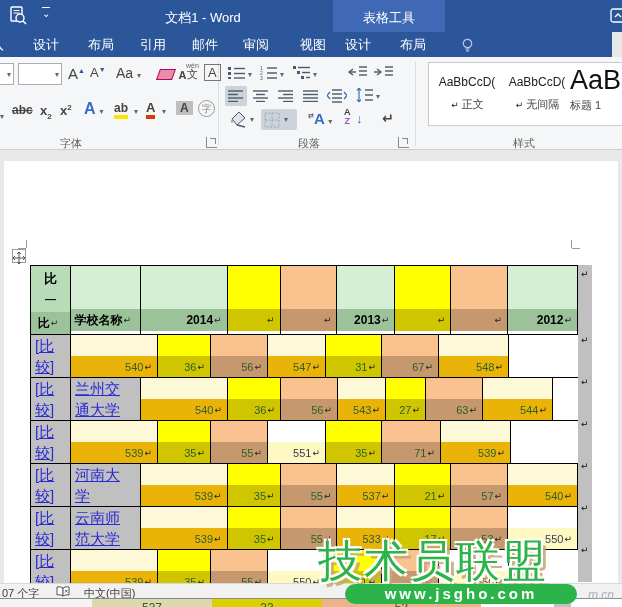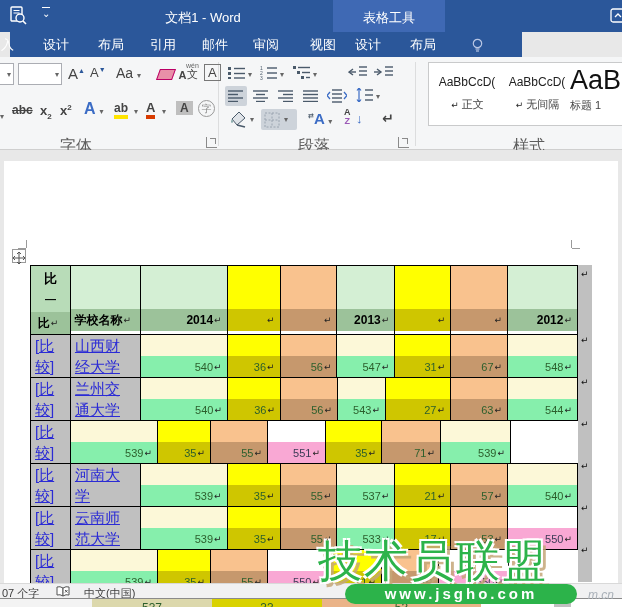--- a/index.html
+++ b/index.html
@@ -1,52 +1,52 @@
 <!DOCTYPE html>
 <html><head>
 <meta charset="utf-8">
 <style>
   html,body{margin:0;padding:0;}
   body{width:622px;height:607px;overflow:hidden;position:relative;
        font-family:"Liberation Sans","DejaVu Sans",sans-serif;background:#e8e8e8;}
   .abs{position:absolute;box-sizing:border-box;}
   
   .titlebar{left:0;top:0;width:622px;height:32px;background:#2b579a;}
-  .tabrow{left:10px;top:32px;width:512px;height:25px;background:#2b579a;}
+  .tabrow{left:0;top:32px;width:612px;height:25px;background:#2b579a;}
   .ctxblock{left:333px;top:0;width:112px;height:57px;background:#3f69b4;}
   .wtitle{color:#fff;font-size:13px;}
   .tab{position:absolute;top:4px;color:#fff;font-size:13px;cursor:default;}
   .tellme{color:#b9c6e4;font-size:12px;}
   
   .ribbon{left:0;top:57px;width:622px;height:93px;background:#f5f6f7;border-bottom:1px solid #cfcfcf;}
   .vdiv{position:absolute;top:5px;width:1px;height:84px;background:#dcddde;}
-  .glabel{position:absolute;top:79px;font-size:16px;color:#5e5e5e;}
+  .glabel{position:absolute;top:79px;font-size:11px;color:#5e5e5e;}
   .launcher{position:absolute;top:80px;width:10px;height:10px;border-left:1px solid #8a8a8a;border-bottom:1px solid #8a8a8a;}
   .launcher:after{content:"";position:absolute;right:1px;top:1px;width:5px;height:5px;border-right:1px solid #8a8a8a;border-top:1px solid #8a8a8a;}
   .combo{background:#fff;border:1px solid #abadb3;height:22px;}
   .chev{font-size:8px;color:#666;}
   .btn{position:absolute;color:#444;}
   .activebtn{background:#cdd3da;border-radius:2px;}
   .icl{stroke:#4a5a6a;stroke-width:1.4;fill:none;}
   
   .docarea{left:0;top:150px;width:622px;height:433px;background:#e8e8e8;}
   .page{left:4px;top:11px;width:614px;height:422px;background:#fff;}
   
   .wtable{left:30px;top:265px;width:548px;border-left:1px solid #000;border-top:1px solid #000;}
   .trow{display:flex;border-bottom:1px solid #000;}
   .cell{box-sizing:border-box;border-right:1px solid #000;position:relative;}
   .top{height:21px;}
   .band{height:21px;display:flex;align-items:center;justify-content:flex-end;
         padding-right:5px;font-size:11px;color:#2c5f2c;}
   .hcell .top{height:43px;}
   .hcell .band{height:22px;font-size:12px;font-weight:bold;color:#000;}
-  .v-cream .top{background:#fcf8d8;}  .v-cream .band{background:#86efac;}
+  .v-cream .top{background:#fcf8d8;}  .v-cream .band{background:#eab308;}
   .v-yellow .top{background:#ffff00;} .v-yellow .band{background:#cfc600;}
   .v-orange .top{background:#f9c28e;} .v-orange .band{background:#c6986d;}
-  .v-silver .top{background:#ffffff;} .v-silver .band{background:#f9a8d4;color:#3a3a55;}
+  .v-silver .top{background:#ffffff;} .v-silver .band{background:#fef9c3;color:#3a3a55;}
   .h-green .top{background:#d4efd4;}  .h-green .band{background:#9cc29a;}
   .linkcell{background:#c0c0c0;font-size:15px;line-height:21px;padding:0 0 0 4px;
             color:#2b2bd5;text-decoration:underline;}
   .cr{font-size:9px;color:#222;margin-left:1px;font-weight:normal;text-decoration:none;display:inline-block;}
   .rowstrip{left:578px;top:265px;width:14px;height:317px;background:#c0c0c0;}
   .rowstrip span{position:absolute;left:3px;font-size:9px;color:#111;}
   
   .wmtitle{left:318px;top:532px;width:300px;font-size:44px;font-weight:normal;letter-spacing:2px;
            color:#2cb34a;white-space:nowrap;z-index:30;
            text-shadow:-2px -2px 0 #fff,2px -2px 0 #fff,-2px 2px 0 #fff,2px 2px 0 #fff,5px 5px 0 rgba(196,166,120,.85);}
@@ -346,24 +346,20 @@
           <span class="cr">↵</span>
         </div>
     </div>
   </div>
 
   <div class="trow">
     <div class="cell linkcell" style="width:40px">
         <div>[比</div>
         <div>较]</div>
       </div>
-    <div class="cell linkcell" style="width:70px">
-        <div>山西财</div>
-        <div>经大学</div>
-      </div>
     <div class="cell v-cream" style="width:87px">
         <div class="top"></div>
         <div class="band">
           <span>540</span>
           <span class="cr">↵</span>
         </div>
       </div>
     <div class="cell v-yellow" style="width:53px">
         <div class="top"></div>
         <div class="band">
@@ -438,21 +434,21 @@
           <span class="cr">↵</span>
         </div>
       </div>
     <div class="cell v-cream" style="width:48px">
         <div class="top"></div>
         <div class="band">
           <span>543</span>
           <span class="cr">↵</span>
         </div>
       </div>
-    <div class="cell v-yellow" style="width:65px">
+    <div class="cell v-yellow" style="width:40px">
         <div class="top"></div>
         <div class="band">
           <span>27</span>
           <span class="cr">↵</span>
         </div>
       </div>
     <div class="cell v-orange" style="width:57px">
         <div class="top"></div>
         <div class="band">
           <span>63</span>

